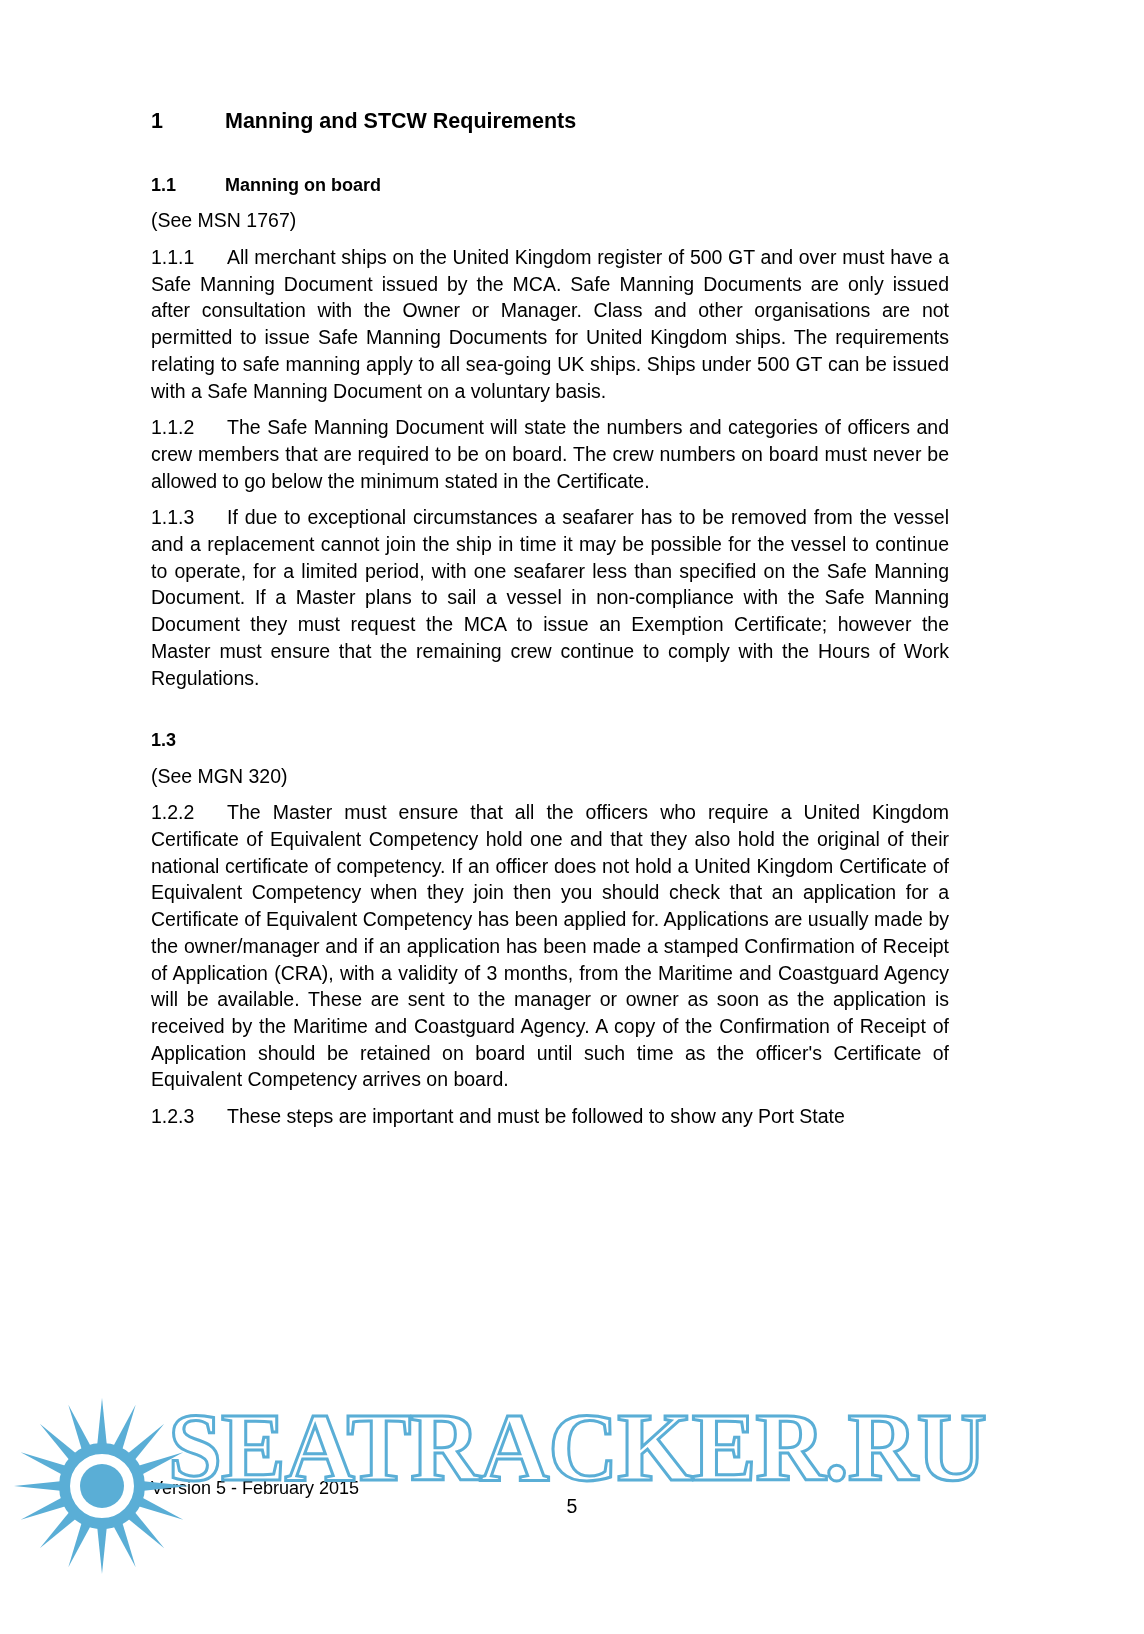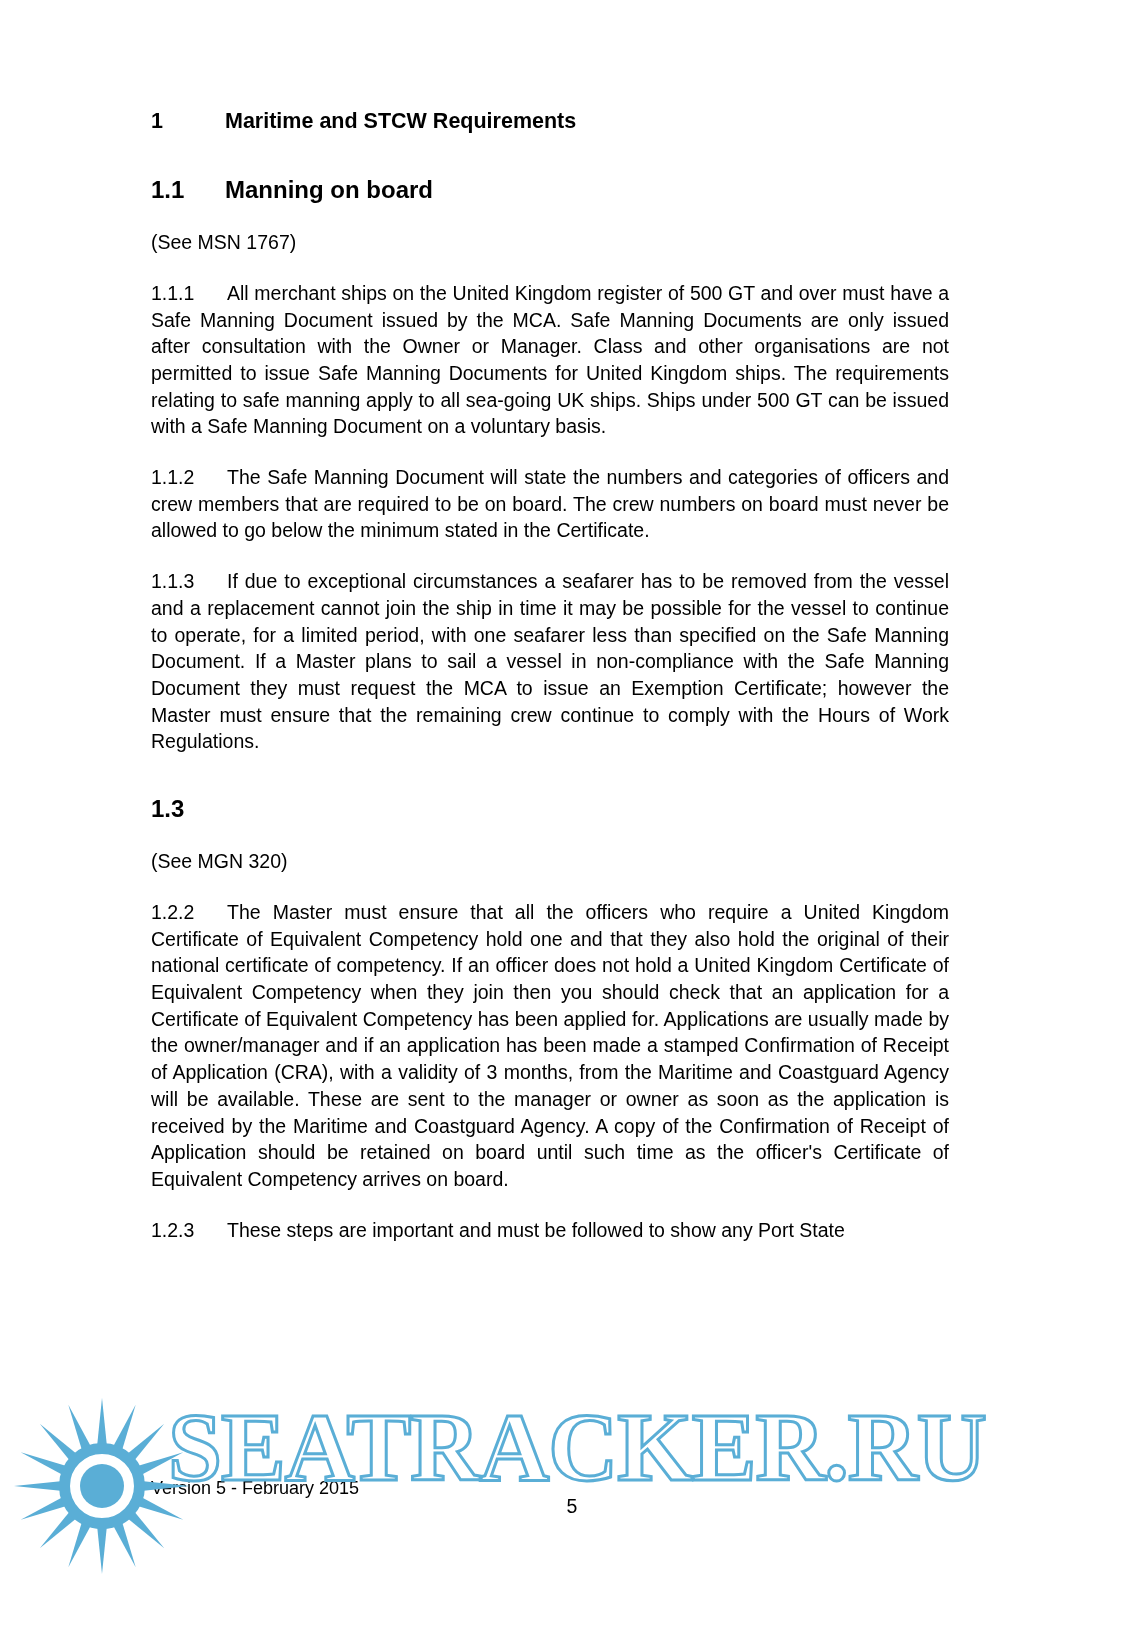--- a/index.html
+++ b/index.html
@@ -32,34 +32,34 @@
     font-weight: bold;
     margin: 0 0 0 0;
     line-height: 1.3;
     display: flex;
   }
   h1.heading .num {
     width: 74px;
     flex: 0 0 74px;
   }
   h2.subheading {
-    font-size: 24px;
+    font-size: 18px;
     font-weight: bold;
     margin: 38px 0 0 0;
     line-height: 1.3;
     display: flex;
   }
   h2.subheading .num {
     width: 74px;
     flex: 0 0 74px;
   }
   p.para {
     font-size: 19.5px;
     line-height: 1.37;
-    margin: 24px 0 0 0;
+    margin: 10px 0 0 0;
     text-align: justify;
   }
   p.para.ref {
     text-align: left;
   }
   p.para .pnum {
     display: inline-block;
     width: 76px;
   }
   p.para.last-para {
@@ -150,21 +150,21 @@
 </style>
 </head>
 <body>
 
 <div class="page">
 
   <div class="content">
 
     <h1 class="heading">
       <span class="num">1</span>
-      <span>Maritime and STCW Requirements</span>
+      <span>Manning and STCW Requirements</span>
     </h1>
 
     <h2 class="subheading">
       <span class="num">1.1</span>
       <span>Manning on board</span>
     </h2>
 
     <p class="para ref">(See MSN 1767)</p>
 
     <p class="para"><span class="pnum">1.1.1</span><span>All merchant ships on the United Kingdom register of 500 GT and over must have a Safe Manning Document issued by the MCA. Safe Manning Documents are only issued after consultation with the Owner or Manager. Class and other organisations are not permitted to issue Safe Manning Documents for United Kingdom ships. The requirements relating to safe manning apply to all sea-going UK ships.  Ships under 500 GT can be issued with a Safe Manning Document on a voluntary basis.</span></p>

